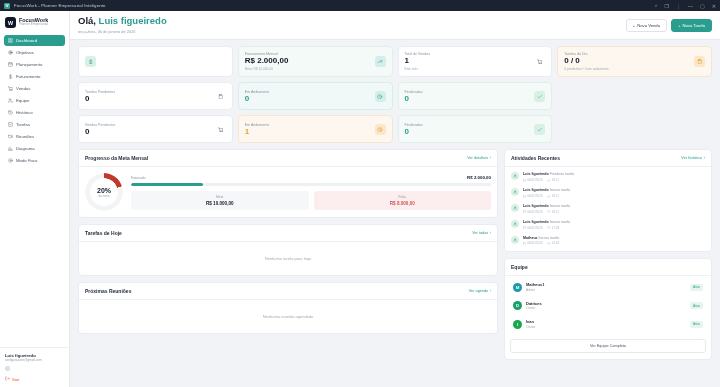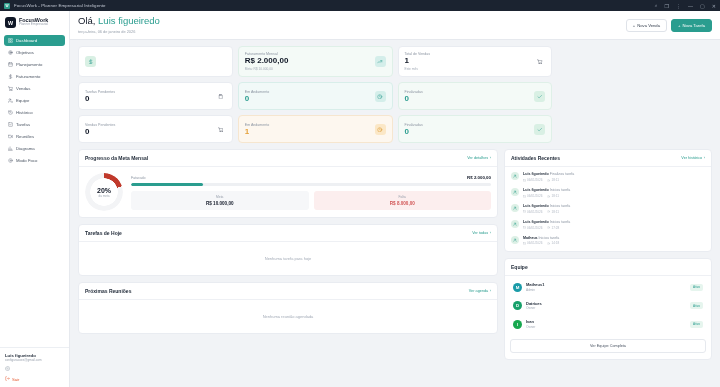--- a/index.html
+++ b/index.html
@@ -58,21 +58,21 @@
   .su-icon{ color:#9aa2ae; }
   .su-logout{ margin-top:4px; display:flex; align-items:center; gap:2px;
     color:#e4572e; font-size:4.2px; cursor:pointer; }
 
   
   .main{ flex:1; overflow:hidden; background:#f1f3f6; }
   .page-head{
     background:#fff; border-bottom:1px solid #e6e9ee;
     padding:5px 8px 5px 8px; display:flex; align-items:flex-start;
   }
-  .greet{ font-size:9.5px; font-weight:normal; color:#111827; line-height:1.15; }
+  .greet{ font-size:9.5px; font-weight:bold; color:#111827; line-height:1.15; }
   .greet .name{ color:#2a9d8f; }
   .date{ font-size:3.9px; color:#98a1ad; margin-top:2px; }
   .head-actions{ margin-left:auto; display:flex; align-items:center; gap:4px; padding-top:3px;}
   .btn{
     font-size:4.2px; border-radius:3px; padding:3px 6px; cursor:pointer;
     display:flex; align-items:center; gap:2px; white-space:nowrap;
   }
   .btn-ghost{ background:#fff; border:1px solid #dfe3e9; color:#3c4654; }
   .btn-primary{ background:#2a9d8f; color:#fff; border:1px solid #2a9d8f; }
 
@@ -396,20 +396,33 @@
               <div class="c-sub">Este mês</div>
             </div>
             <div class="c-badge badge-grey">
               <svg viewBox="0 0 24 24" fill="none" stroke="currentColor" stroke-width="2" stroke-linecap="round" stroke-linejoin="round">
                 <circle cx="9" cy="20" r="1.4"></circle>
                 <circle cx="18" cy="20" r="1.4"></circle>
                 <path d="M2 3h3l2.7 12.4a2 2 0 0 0 2 1.6h7.6a2 2 0 0 0 2-1.6L22 7H6"></path>
               </svg>
             </div>
           </div>
+          <div class="card tint-orange">
+            <div class="c-body">
+              <div class="c-label">Tarefas do Dia</div>
+              <div class="c-value ">0 / 0</div>
+              <div class="c-sub">0 pendentes • 0 em andamento</div>
+            </div>
+            <div class="c-badge badge-orange">
+              <svg viewBox="0 0 24 24" fill="none" stroke="currentColor" stroke-width="2" stroke-linecap="round" stroke-linejoin="round">
+                <rect x="5" y="4" width="14" height="17" rx="2"></rect>
+                <path d="M9 2h6v4H9z"></path>
+              </svg>
+            </div>
+          </div>
         </div>
       <div class="stats row2" id="stats2">
           <div class="card ">
             <div class="c-body">
               <div class="c-label">Tarefas Pendentes</div>
               <div class="c-value ">0</div>
             </div>
             <div class="c-badge badge-grey">
               <svg viewBox="0 0 24 24" fill="none" stroke="currentColor" stroke-width="2" stroke-linecap="round" stroke-linejoin="round">
                 <rect x="5" y="4" width="14" height="17" rx="2"></rect>

